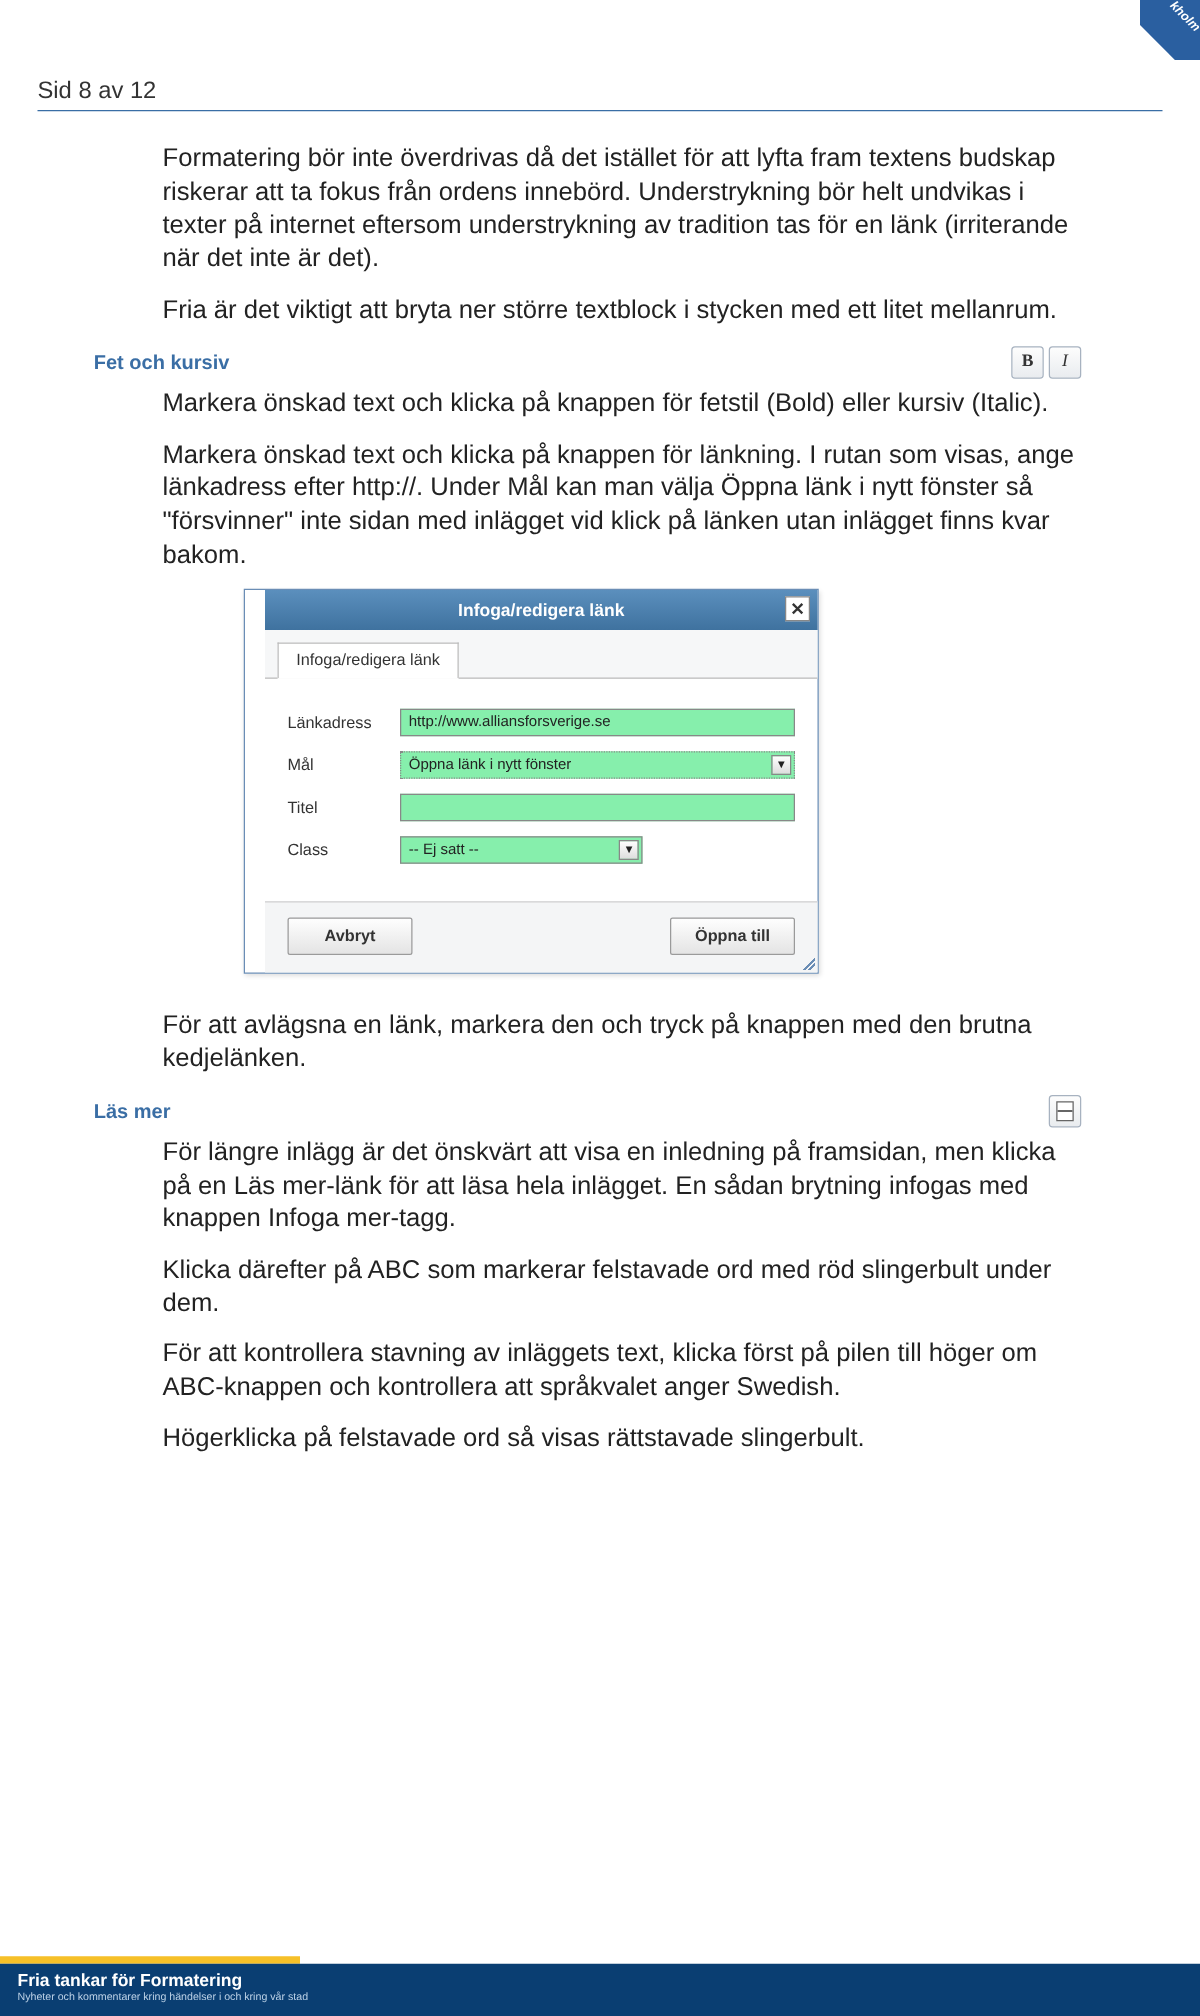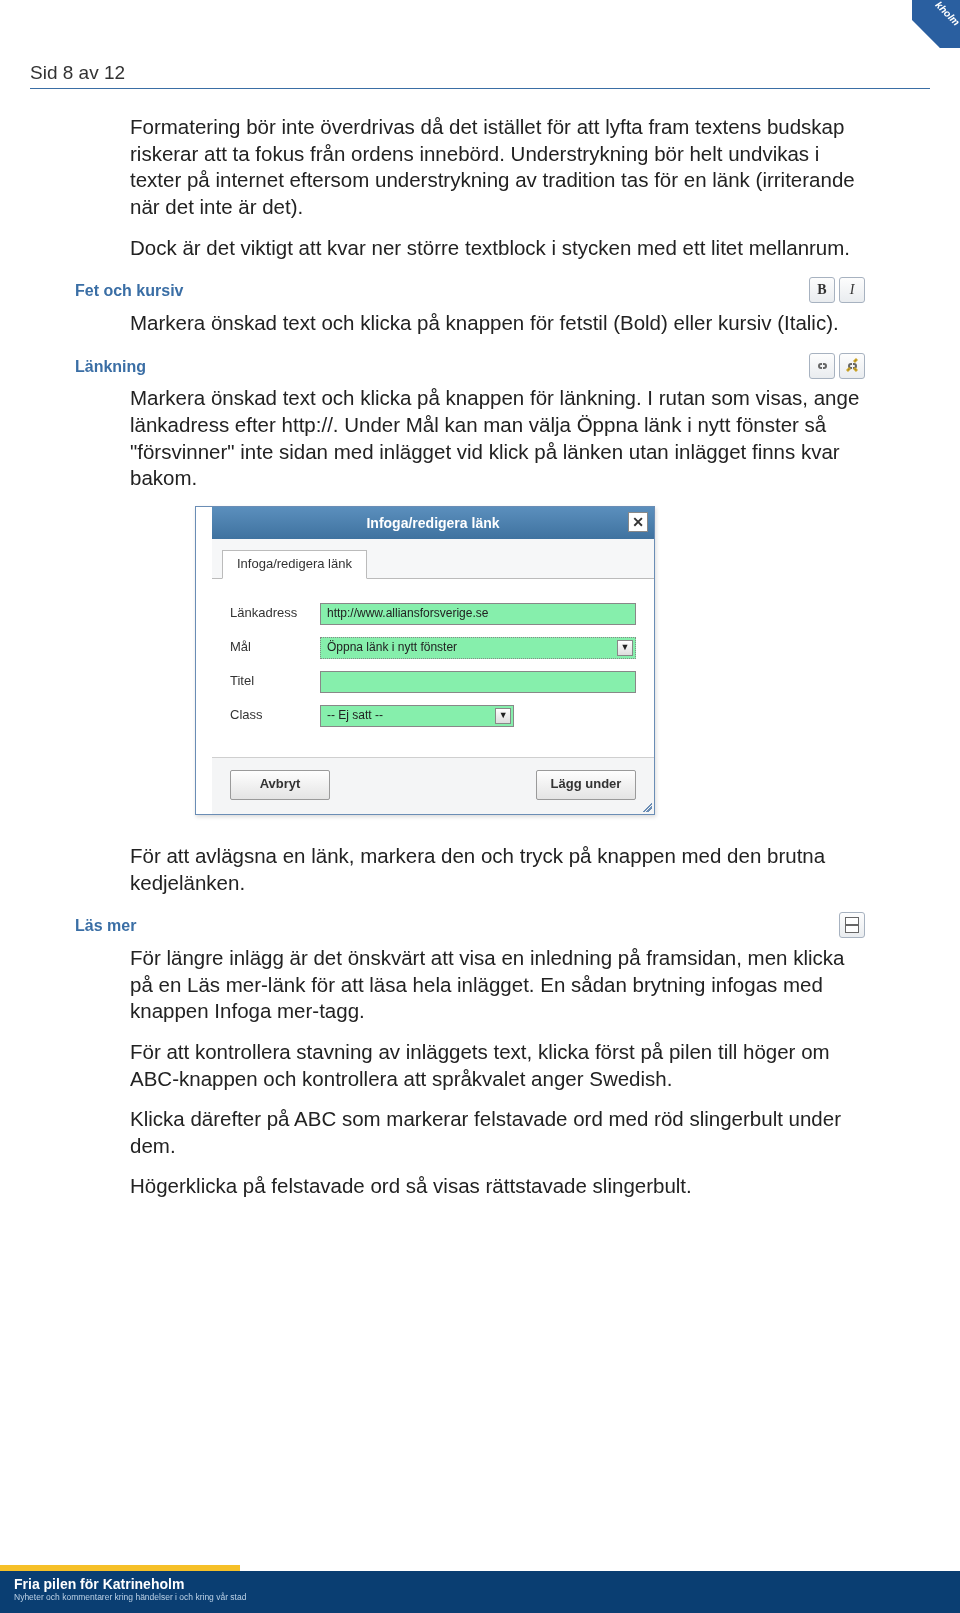--- a/index.html
+++ b/index.html
@@ -254,50 +254,34 @@
     <span>kholm</span>
   </div>
 
 <div class="page-header">Sid 8 av 12</div>
 <div class="rule"></div>
 
 <div class="content">
 
   <div class="indent">
     <p class="para">Formatering bör inte överdrivas då det istället för att lyfta fram textens budskap riskerar att ta fokus från ordens innebörd. Understrykning bör helt undvikas i texter på internet eftersom understrykning av tradition tas för en länk (irriterande när det inte är det).</p>
-    <p class="para">Dock är det viktigt att kvar ner större textblock i stycken med ett litet mellanrum.</p>
+    <p class="para">Fria är det viktigt att bryta ner större textblock i stycken med ett litet mellanrum.</p>
   </div>
 
   <div class="icon-row">
     <h3 class="section">Fet och kursiv</h3>
     <div class="tb-icons">
       <div class="tb-btn" style="font-weight:bold;">B</div>
       <div class="tb-btn" style="font-style:italic;">I</div>
     </div>
   </div>
   <div class="indent">
     <p class="para">Markera önskad text och klicka på knappen för fetstil (Bold) eller kursiv (Italic).</p>
   </div>
 
-  <div class="icon-row">
-    <h3 class="section">Länkning</h3>
-    <div class="tb-icons">
-      <div class="tb-btn">
-        <svg viewBox="0 0 16 16">
-            <path d="M4 8a3 3 0 013-3h1v2H7a1 1 0 000 2h1v2H7a3 3 0 01-3-3zm5-3h1a3 3 0 010 6H9V9h1a1 1 0 000-2H9V5z" fill="#666"></path>
-          </svg>
-      </div>
-      <div class="tb-btn">
-        <svg viewBox="0 0 16 16">
-            <path d="M4 8a3 3 0 013-3h1v2H7a1 1 0 000 2h1v2H7a3 3 0 01-3-3zm5-3h1a3 3 0 010 6H9V9h1a1 1 0 000-2H9V5z" fill="#666"></path>
-            <path d="M12 1l1 1-2 2-1-1zM3 12l1 1 2-2-1-1zM13 12l-1 1-2-2 1-1z" stroke="#c9a227" stroke-width="1.4"></path>
-          </svg>
-      </div>
-    </div>
-  </div>
   <div class="indent">
     <p class="para">Markera önskad text och klicka på knappen för länkning. I rutan som visas, ange länkadress efter http://. Under Mål kan man välja Öppna länk i nytt fönster så "försvinner" inte sidan med inlägget vid klick på länken utan inlägget finns kvar bakom.</p>
   </div>
 
   <div class="dialog-wrap">
     <div class="dialog-titlebar">
       <span>Infoga/redigera länk</span>
       <div class="dialog-close">✕</div>
     </div>
     <div class="dialog-tabrow">
@@ -322,21 +306,21 @@
       <div class="form-row" style="width:70%;">
         <label>Class</label>
         <div class="field">
           <span>-- Ej satt --</span>
           <div class="dd-arrow">▼</div>
         </div>
       </div>
     </div>
     <div class="dialog-footer">
       <div class="dialog-btn">Avbryt</div>
-      <div class="dialog-btn">Lägg under</div>
+      <div class="dialog-btn">Öppna till</div>
     </div>
     <div class="resize-grip"></div>
   </div>
 
   <div class="indent">
     <p class="para">För att avlägsna en länk, markera den och tryck på knappen med den brutna kedjelänken.</p>
   </div>
 
   <div class="icon-row">
     <h3 class="section">Läs mer</h3>
@@ -344,24 +328,24 @@
       <div class="split-icon">
           <div class="inner"></div>
         </div>
     </div>
   </div>
   <div class="indent">
     <p class="para">För längre inlägg är det önskvärt att visa en inledning på framsidan, men klicka på en Läs mer-länk för att läsa hela inlägget. En sådan brytning infogas med knappen Infoga mer-tagg.</p>
   </div>
 
   <div class="indent">
+    <p class="para">Klicka därefter på ABC som markerar felstavade ord med röd slingerbult under dem.</p>
     <p class="para">För att kontrollera stavning av inläggets text, klicka först på pilen till höger om ABC-knappen och kontrollera att språkvalet anger Swedish.</p>
-    <p class="para">Klicka därefter på ABC som markerar felstavade ord med röd slingerbult under dem.</p>
     <p class="para">Högerklicka på felstavade ord så visas rättstavade slingerbult.</p>
   </div>
 
 </div>
 
 <div class="yellow-strip"></div>
 <div class="footer-bar">
-  <div class="line1">Fria pilen för Katrineholm</div>
+  <div class="line1">Fria tankar för Formatering</div>
   <div class="line2">Nyheter och kommentarer kring händelser i och kring vår stad</div>
 </div>
 
 </body></html>

